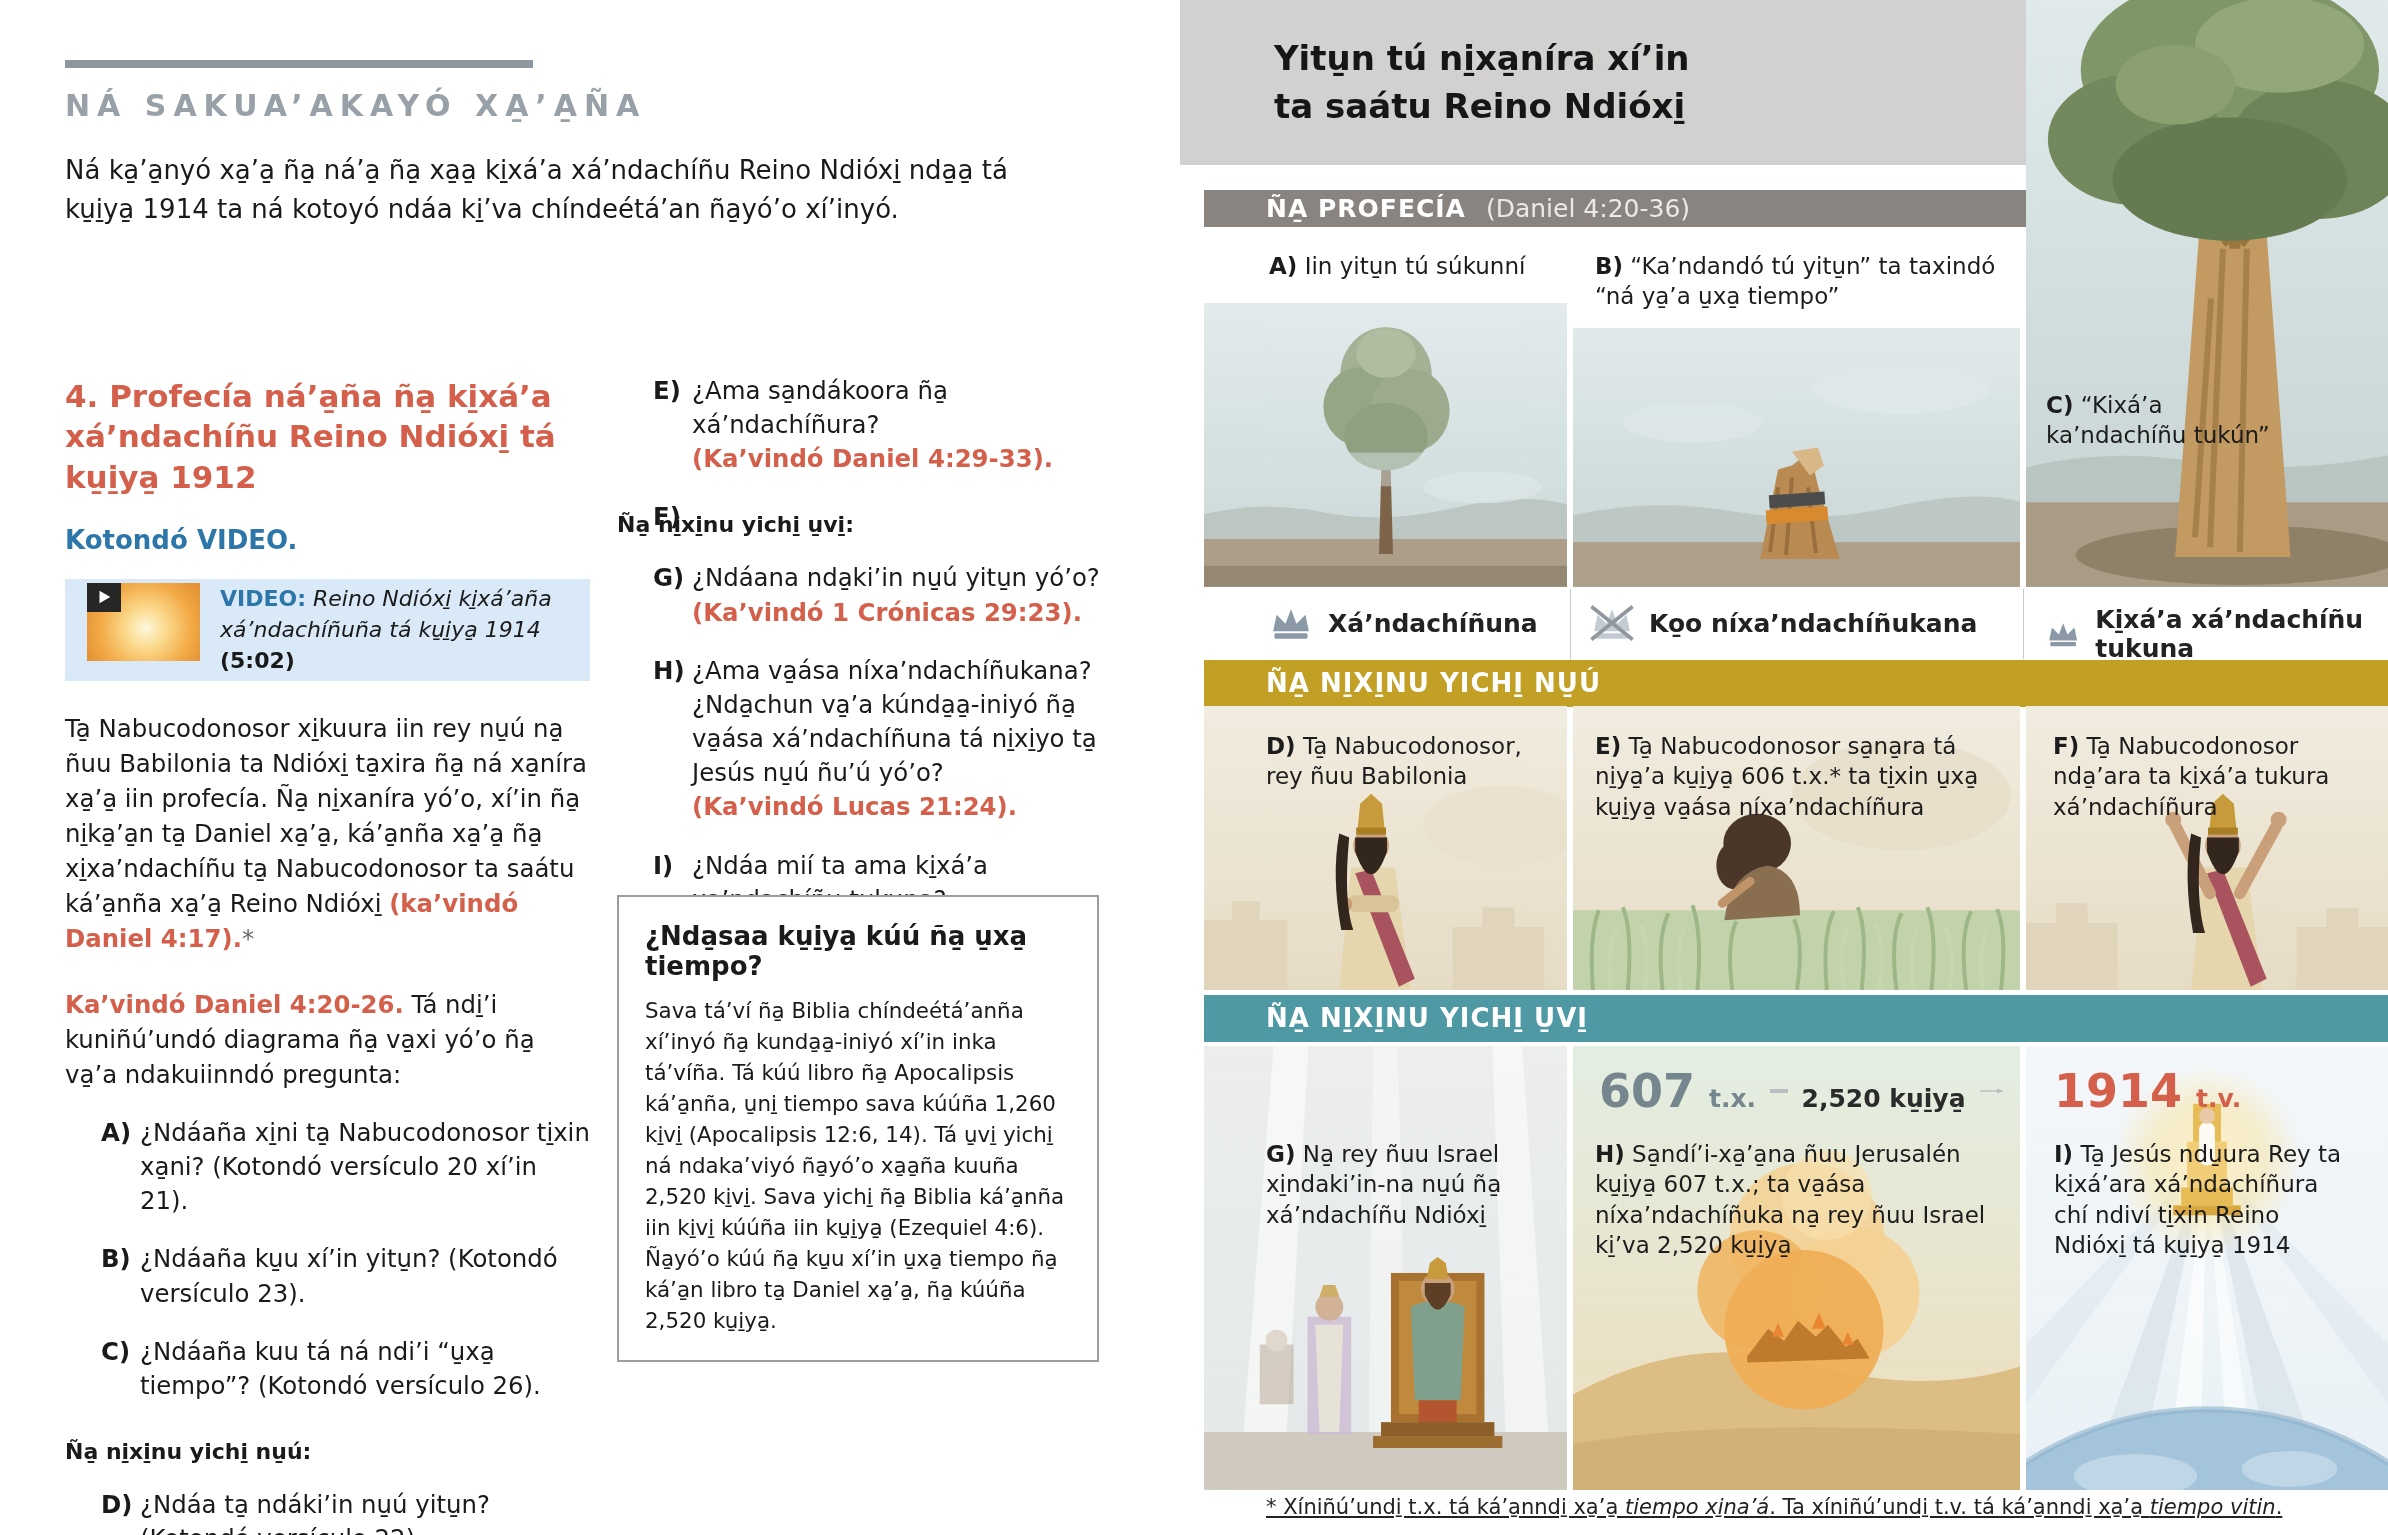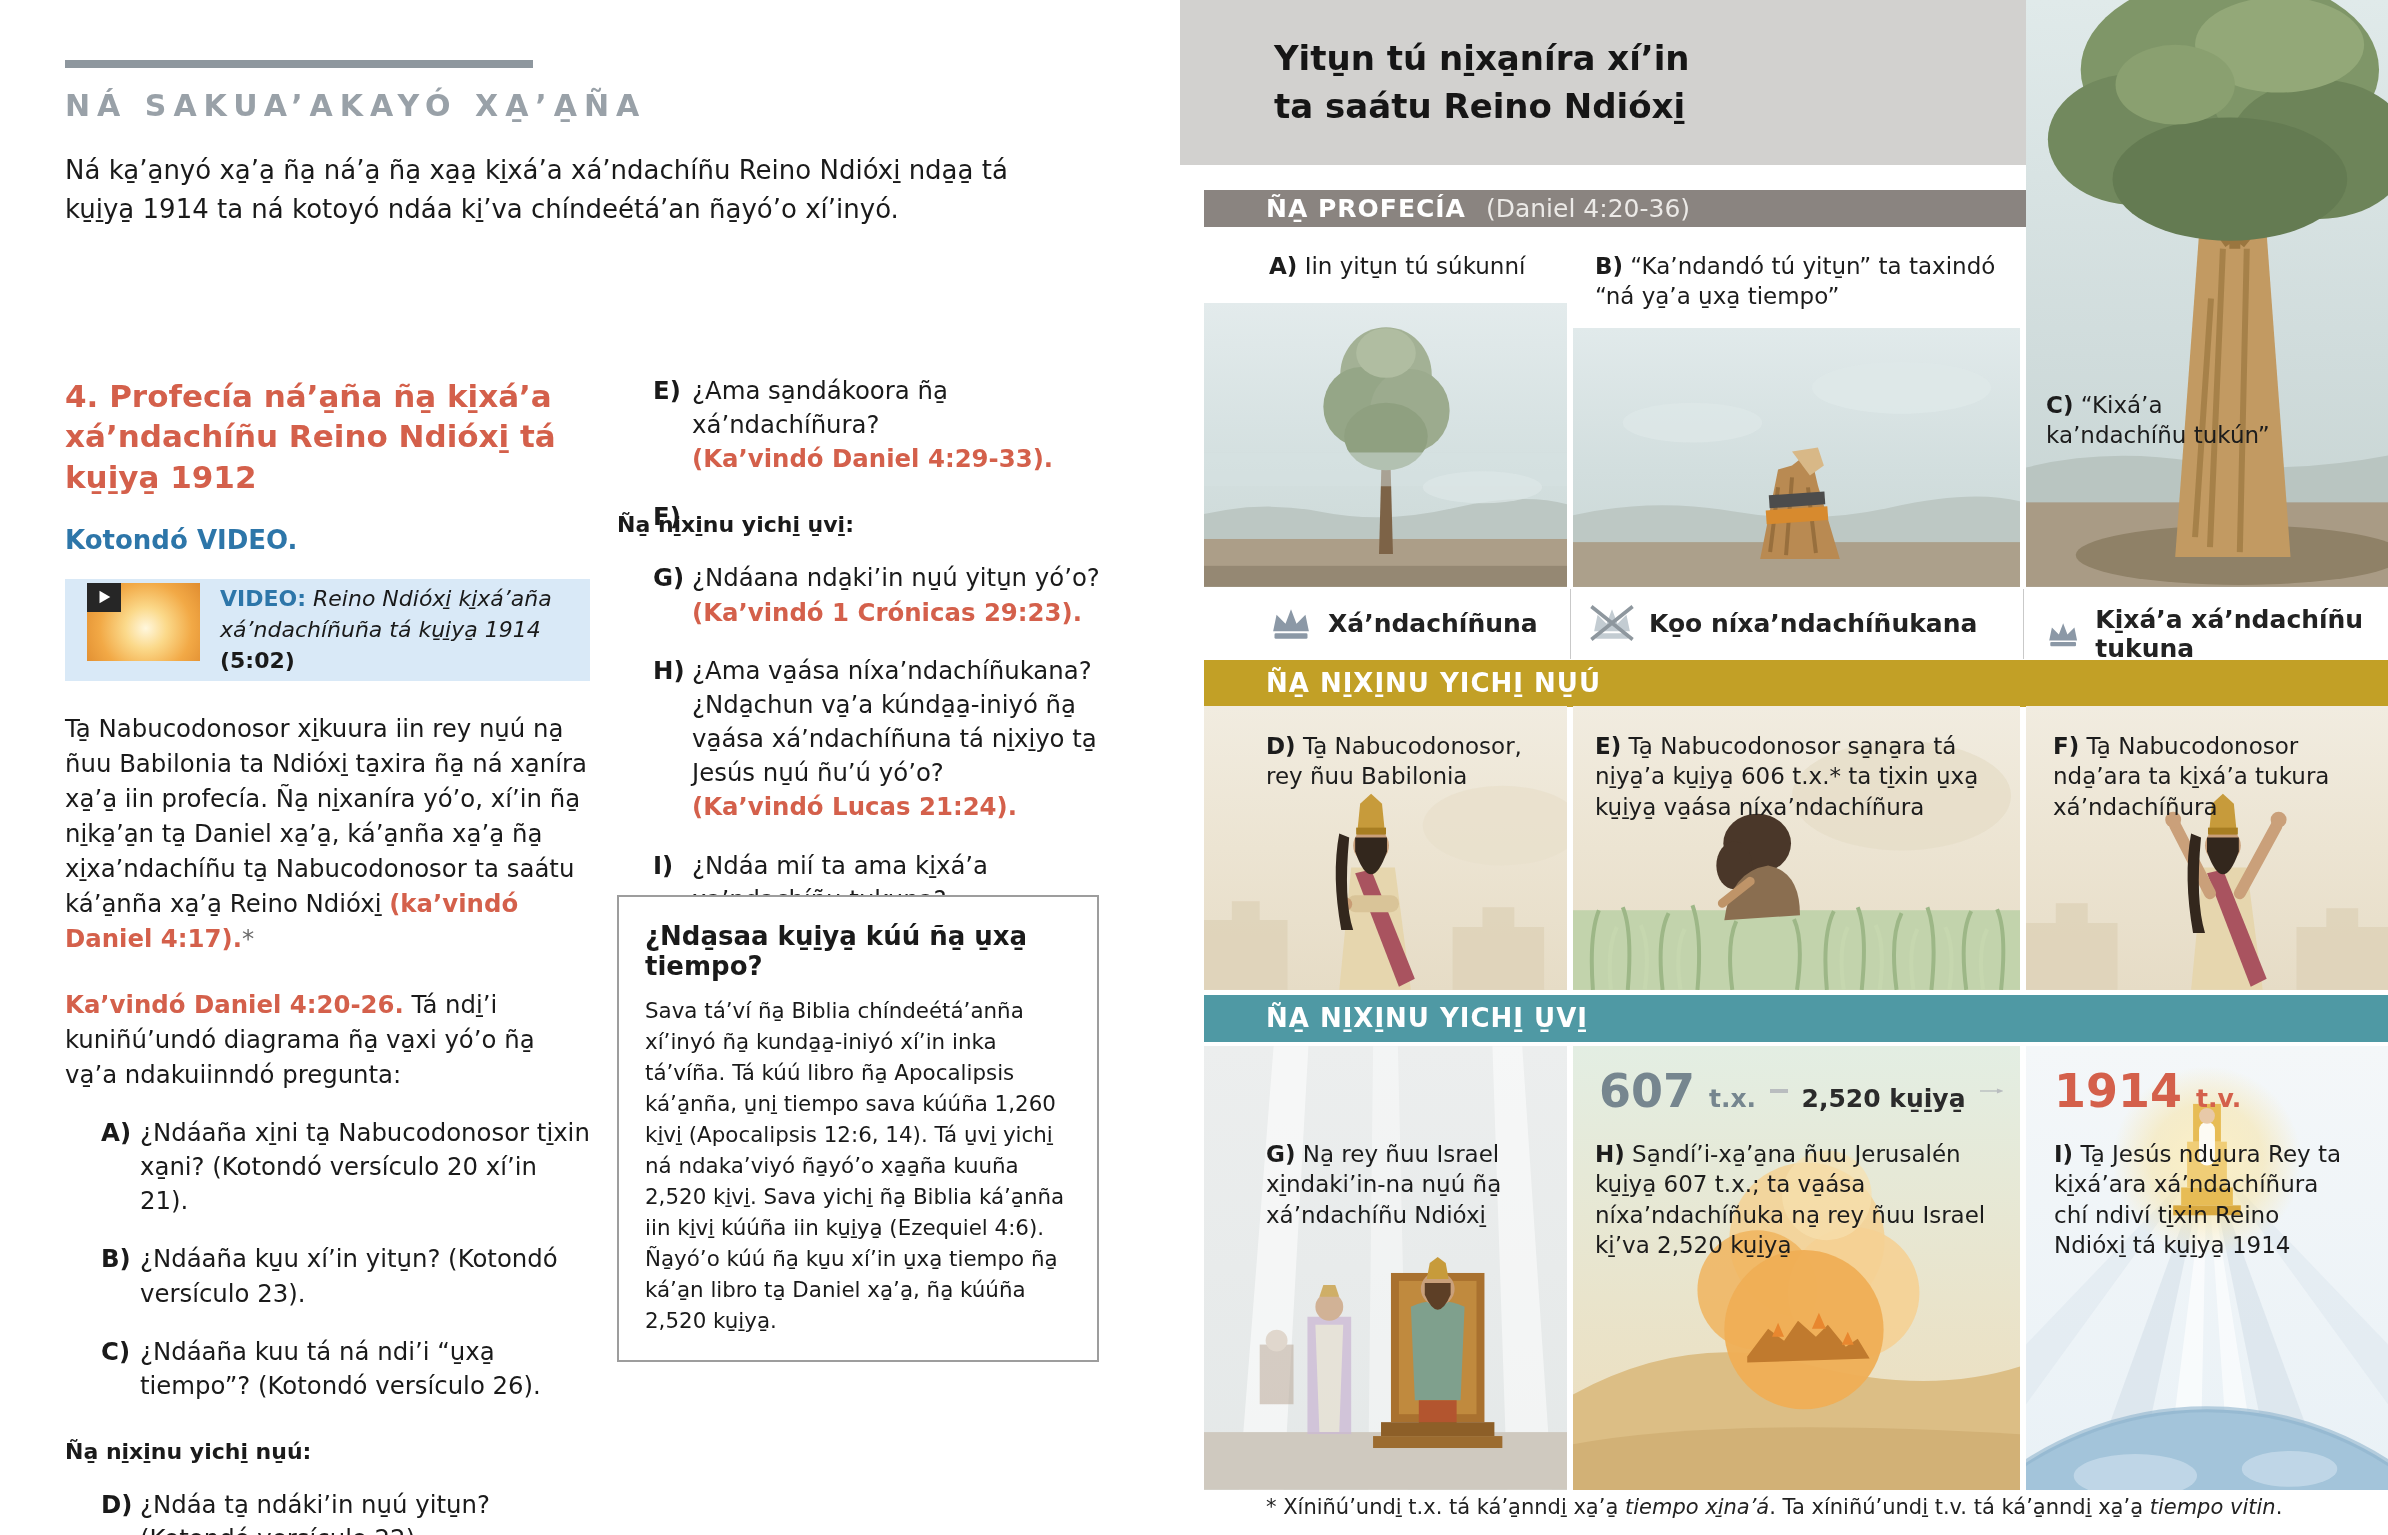--- a/index.html
+++ b/index.html
@@ -89,21 +89,21 @@
   .pgH{left:1573px;width:447px;background:linear-gradient(180deg,#e3eee3 0%,#ecdfc0 85%,#e9d9b4 100%);}
   .pgI{left:2026px;width:362px;background:linear-gradient(180deg,#f4f7f9 0%,#e9f1f6 100%);}
 
   .tl-row{position:absolute;top:20px;left:26px;right:18px;display:flex;align-items:baseline;gap:14px;z-index:6;}
   .tl-year{font-size:46px;font-weight:bold;color:#76868f;line-height:1;}
   .tl-era{font-size:25px;font-weight:bold;color:#76868f;}
   .tl-span{font-size:25px;font-weight:bold;color:#2b2b2b;white-space:nowrap;}
   .tl-dash{width:64px;height:4px;background:#b9bdbf;align-self:center;}
   .tl-red .tl-year,.tl-red .tl-era{color:#d4604b;}
 
-  .r-fnote{position:absolute;left:1266px;top:1495px;margin:0;font-size:21px;color:#222;width:1095px;}
+  .r-fnote{position:absolute;left:1266px;top:1495px;margin:0;font-size:21px;color:#222;width:1095px;text-decoration:underline;}
   .r-fnote i{font-style:italic;}
 </style>
 </head>
 <body>
 
 <div class="canvas">
 
   <div class="kicker-bar"></div>
   <h1 class="kicker">NÁ SAKUA’AKAYÓ XA̱’A̱ÑA</h1>
   <p class="intro">Ná ka̱’a̱nyó xa̱’a̱ ña̱ ná’a̱ ña̱ xa̱a̱ ki̱xá’a xá’ndachíñu Reino Ndióxi̱ nda̱a̱ tá ku̱i̱ya̱ 1914 ta ná kotoyó ndáa ki̱’va chíndeétá’an ña̱yó’o xí’inyó.</p>

